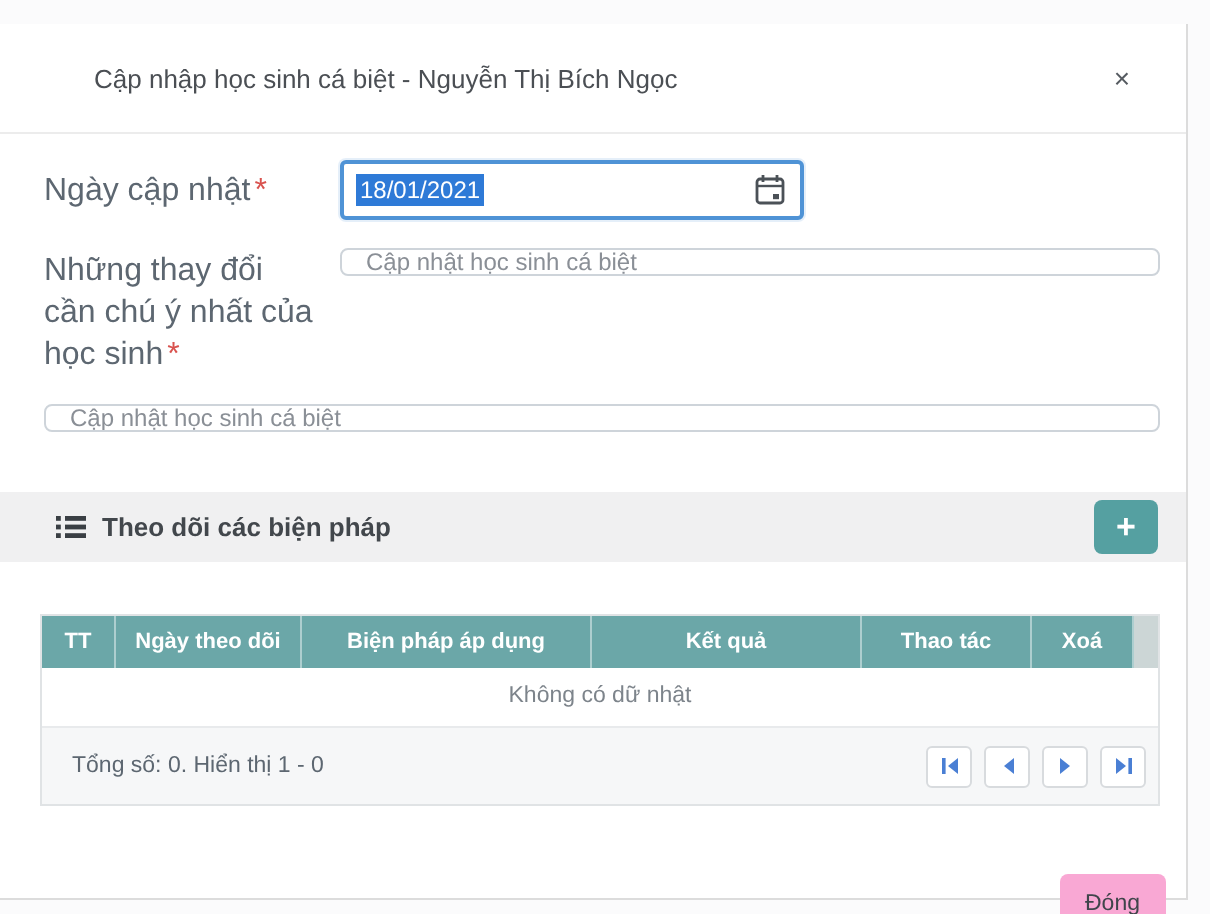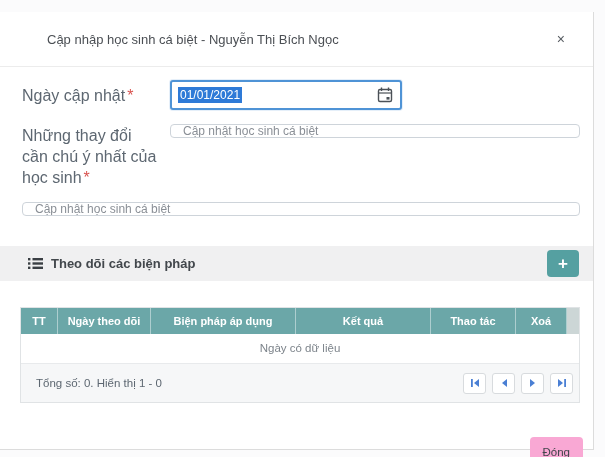--- a/index.html
+++ b/index.html
@@ -71,21 +71,21 @@
     <button class="close-btn">
       <span>×</span>
     </button>
   </div>
 
   <div class="form-area">
 
     <div class="form-row">
       <div class="form-label"><span>Ngày cập nhật</span><span class="req">*</span></div>
       <div class="date-input">
-        <span class="sel-text">01/01/2021</span>
+        <span class="sel-text">18/01/2021</span>
         <button class="cal-btn">
           <svg width="18" height="18" viewBox="0 0 18 18">
             <rect x="2.5" y="3.5" width="13" height="12" rx="1.5" fill="none" stroke="#4b5157" stroke-width="1.4"></rect>
             <line x1="5.5" y1="1.5" x2="5.5" y2="5" stroke="#4b5157" stroke-width="1.4"></line>
             <line x1="12.5" y1="1.5" x2="12.5" y2="5" stroke="#4b5157" stroke-width="1.4"></line>
             <line x1="2.5" y1="7" x2="15.5" y2="7" stroke="#4b5157" stroke-width="1.2"></line>
             <rect x="10.5" y="11" width="3" height="2.6" fill="#4b5157"></rect>
           </svg>
         </button>
       </div>
@@ -118,21 +118,21 @@
   <div class="table-wrap">
     <div class="thead">
       <div class="th">TT</div>
       <div class="th">Ngày theo dõi</div>
       <div class="th">Biện pháp áp dụng</div>
       <div class="th">Kết quả</div>
       <div class="th">Thao tác</div>
       <div class="th">Xoá</div>
       <div class="th strip"></div>
     </div>
-    <div class="empty-row">Ngày có dữ liệu</div>
+    <div class="empty-row">Không có dữ nhật</div>
     <div class="pagination">
       <span class="page-summary">Tổng số: 0. Hiển thị 1 - 0</span>
       <div class="page-btns">
         <button class="pg-btn">
           <svg width="10" height="10" viewBox="0 0 10 10">
             <rect x="1" y="1" width="1.8" height="8" fill="#4a7fd4"></rect>
             <polygon points="9,1 4,5 9,9" fill="#4a7fd4"></polygon>
             </svg>
         </button>
         <button class="pg-btn">

